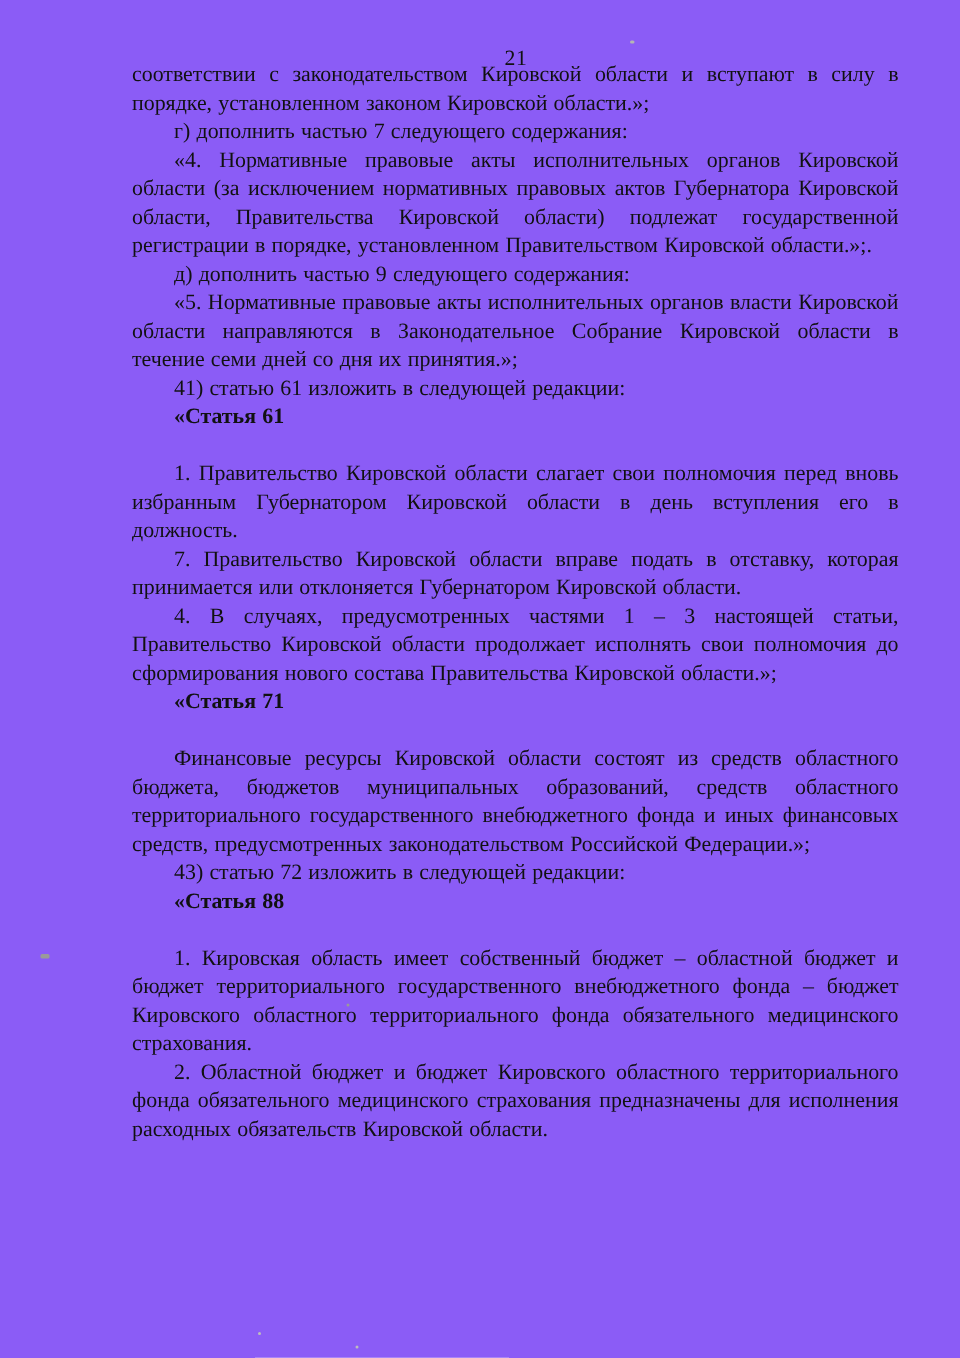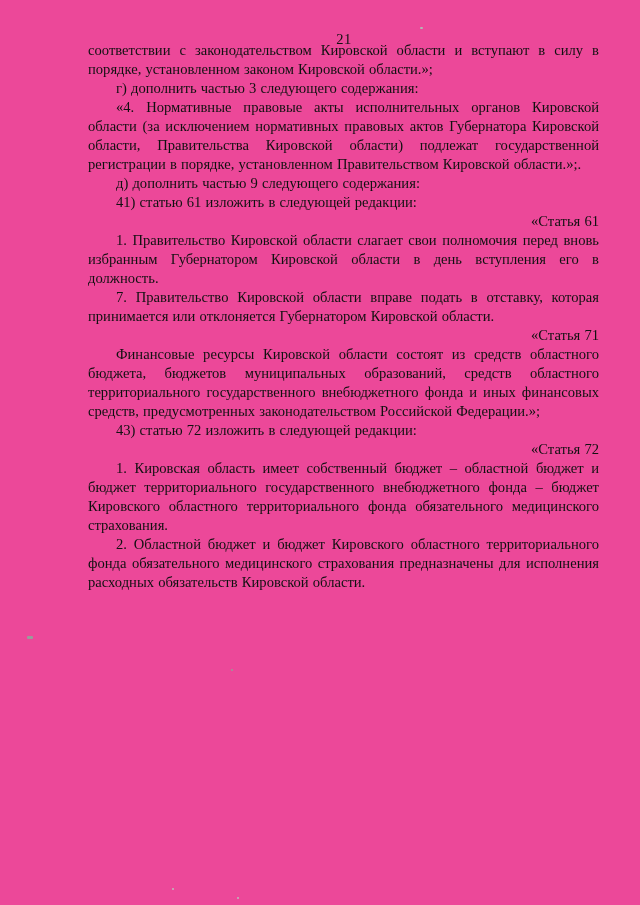--- a/index.html
+++ b/index.html
@@ -11,21 +11,21 @@
     height: 905px;
     background: #ffffff;
     position: relative;
     overflow: hidden;
     font-family: "Liberation Serif", "DejaVu Serif", serif;
     color: #111111;
   }
   .page {
     position: absolute;
     inset: 0;
-    background: #ec4899;
+    background: #8b5cf6;
   }
   .page-number {
     position: absolute;
     top: 31px;
     left: 88px;
     width: 512px;
     text-align: center;
     font-size: 14.5px;
     letter-spacing: 0.5px;
   }
@@ -41,24 +41,25 @@
   }
   p.para {
     margin: 0;
     padding: 0;
     text-indent: 28px;
   }
   p.para.no-indent {
     text-indent: 0;
   }
   p.para.bold {
-    font-weight: normal;
-    text-align: right;
+    font-weight: bold;
+    text-align: left;
   }
   p.para.space-before {
+    margin-top: 19px;
   }
   .speck {
     position: absolute;
     background: #9a9a9a;
     border-radius: 1px;
   }
   .speck.s1 { left: 420px; top: 27px;  width: 3px; height: 2px; background:#b5b5b5; }
   .speck.s2 { left: 27px;  top: 636px; width: 6px; height: 3px; }
   .speck.s3 { left: 231px; top: 669px; width: 2px; height: 2px; }
   .speck.s4 { left: 172px; top: 888px; width: 2px; height: 2px; background:#bdbdbd; }
@@ -66,31 +67,33 @@
 </style>
 </head>
 <body>
 
 <div class="page">
 
   <div class="page-number">21</div>
 
   <div class="doc-body">
       <p class="para no-indent">соответствии с законодательством Кировской области и вступают в силу в порядке, установленном законом Кировской области.»;</p>
-      <p class="para">г) дополнить частью 3 следующего содержания:</p>
+      <p class="para">г) дополнить частью 7 следующего содержания:</p>
       <p class="para">«4. Нормативные правовые акты исполнительных органов Кировской области (за исключением нормативных правовых актов Губернатора Кировской области, Правительства Кировской области) подлежат государственной регистрации в порядке, установленном Правительством Кировской области.»;.</p>
       <p class="para">д) дополнить частью 9 следующего содержания:</p>
+      <p class="para">«5. Нормативные правовые акты исполнительных органов власти Кировской области направляются в Законодательное Собрание Кировской области в течение семи дней со дня их принятия.»;</p>
       <p class="para">41) статью 61 изложить в следующей редакции:</p>
       <p class="para bold">«Статья 61</p>
       <p class="para space-before">1. Правительство Кировской области слагает свои полномочия перед вновь избранным Губернатором Кировской области в день вступления его в должность.</p>
       <p class="para">7. Правительство Кировской области вправе подать в отставку, которая принимается или отклоняется Губернатором Кировской области.</p>
+      <p class="para">4. В случаях, предусмотренных частями 1 – 3 настоящей статьи, Правительство Кировской области продолжает исполнять свои полномочия до сформирования нового состава Правительства Кировской области.»;</p>
       <p class="para bold">«Статья 71</p>
       <p class="para space-before">Финансовые ресурсы Кировской области состоят из средств областного бюджета, бюджетов муниципальных образований, средств областного территориального государственного внебюджетного фонда и иных финансовых средств, предусмотренных законодательством Российской Федерации.»;</p>
       <p class="para">43) статью 72 изложить в следующей редакции:</p>
-      <p class="para bold">«Статья 72</p>
+      <p class="para bold">«Статья 88</p>
       <p class="para space-before">1. Кировская область имеет собственный бюджет – областной бюджет и бюджет территориального государственного внебюджетного фонда – бюджет Кировского областного территориального фонда обязательного медицинского страхования.</p>
       <p class="para">2. Областной бюджет и бюджет Кировского областного территориального фонда обязательного медицинского страхования предназначены для исполнения расходных обязательств Кировской области.</p>
     </div>
 
   <div class="speck s1"></div>
   <div class="speck s2"></div>
   <div class="speck s3"></div>
   <div class="speck s4"></div>
   <div class="speck s5"></div>
 

